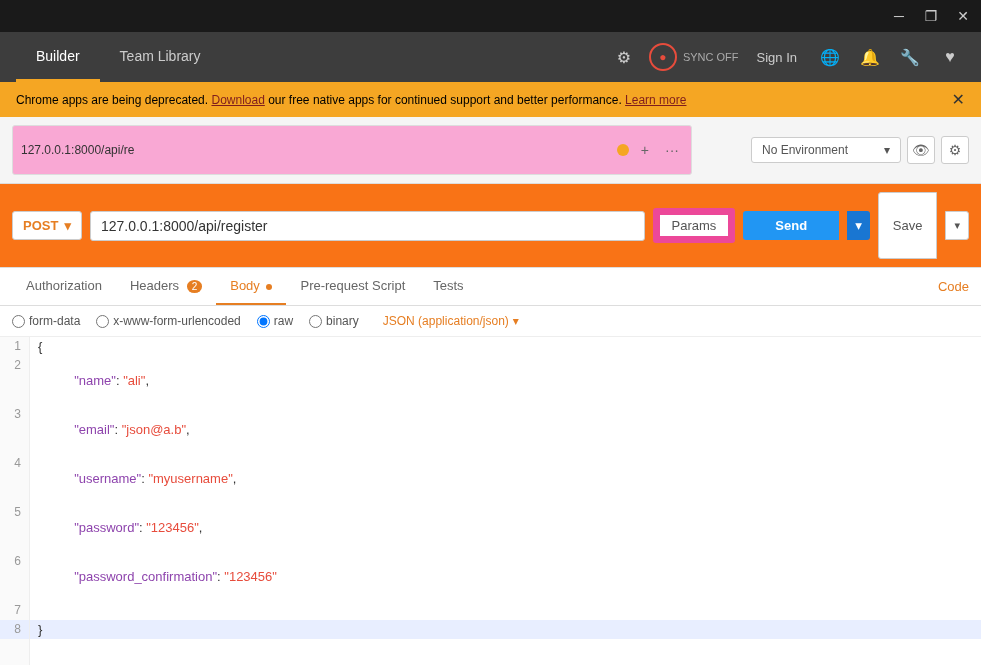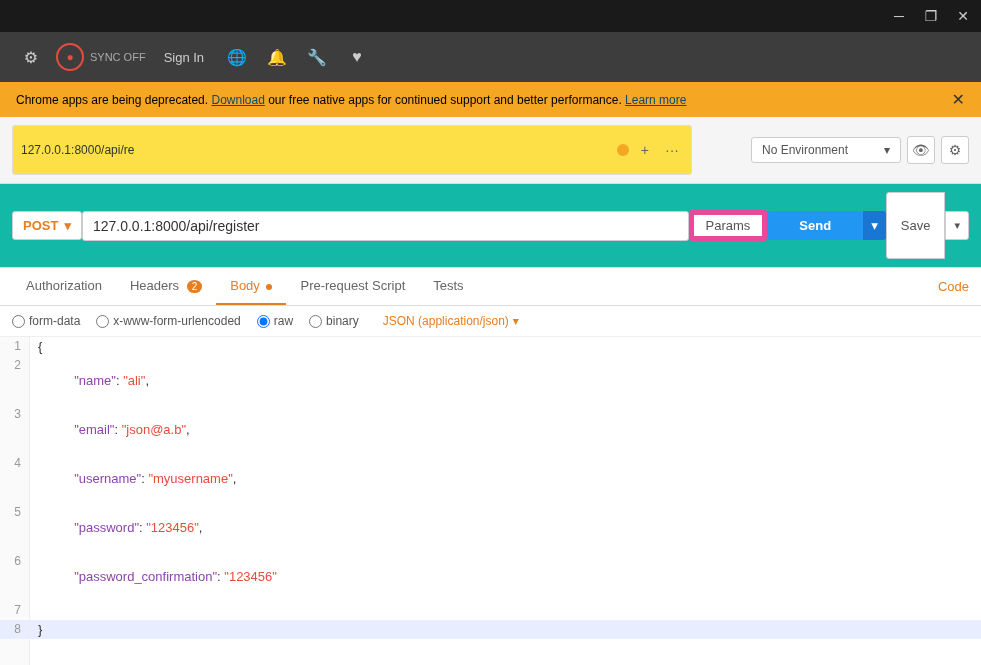--- a/index.html
+++ b/index.html
@@ -98,34 +98,34 @@
 
     
     .banner {
       background: #f5a623;
       padding: 8px 16px;
       font-size: 12px;
       display: flex;
       align-items: center;
       justify-content: space-between;
     }
-    .banner a { color: #0c4a6e; text-decoration: underline; cursor: pointer; }
+    .banner a { color: #7f1d1d; text-decoration: underline; cursor: pointer; }
     .banner-close { cursor: pointer; font-size: 16px; color: #333; }
 
     
     .urlbar-area {
       background: #f5f5f5;
       padding: 8px 12px;
       display: flex;
       align-items: center;
       gap: 8px;
       border-bottom: 1px solid #ddd;
     }
     .url-tab-bar {
-      background: #fde047;
+      background: #f9a8d4;
       display: flex;
       align-items: center;
       border: 1px solid #ddd;
       border-radius: 3px;
       flex: 1;
       max-width: 680px;
       padding: 14px 8px;
       gap: 8px;
     }
     .url-tab-text {
@@ -174,24 +174,25 @@
       align-items: center;
       justify-content: center;
       cursor: pointer;
       background: #fff;
       color: #666;
       font-size: 14px;
     }
 
     
     .request-bar {
-      background: #14b8a6;
+      background: #f97316;
       padding: 8px 12px;
       display: flex;
       align-items: center;
+      gap: 8px;
       border-bottom: 1px solid #ddd;
     }
     .method-selector {
       border: 1px solid #ccc;
       border-radius: 3px;
       padding: 6px 10px;
       font-size: 13px;
       font-weight: bold;
       color: #e67e22;
       background: #fff;
@@ -203,21 +204,21 @@
     .url-input {
       flex: 1;
       border: 1px solid #ccc;
       border-radius: 3px;
       padding: 6px 10px;
       font-size: 14px;
       color: #333;
       background: #fff;
     }
     .params-btn {
-      border: 5px solid #ec4899;
+      border: 7px solid #ec4899;
       border-radius: 3px;
       padding: 3px 12px;
       font-size: 13px;
       color: #555;
       background: #fff;
       cursor: pointer;
     }
     .send-btn {
       background: #2196f3;
       color: #fff;
@@ -367,20 +368,24 @@
 </head>
 <body>
 
 <div class="titlebar">
   <div class="titlebar-btn">─</div>
   <div class="titlebar-btn">❐</div>
   <div class="titlebar-btn close">✕</div>
 </div>
 
 <div class="navbar">
+  <div class="navbar-tabs">
+    <div class="nav-tab active">Builder</div>
+    <div class="nav-tab">Team Library</div>
+  </div>
   <div class="navbar-right">
     <div class="nav-icon-btn">⚙</div>
     <div class="sync-area">
       <div class="sync-icon">●</div>
       <span>SYNC OFF</span>
     </div>
     <div class="signin-btn">Sign In</div>
     <div class="nav-icon-btn">🌐</div>
     <div class="nav-icon-btn">🔔</div>
     <div class="nav-icon-btn">🔧</div>

